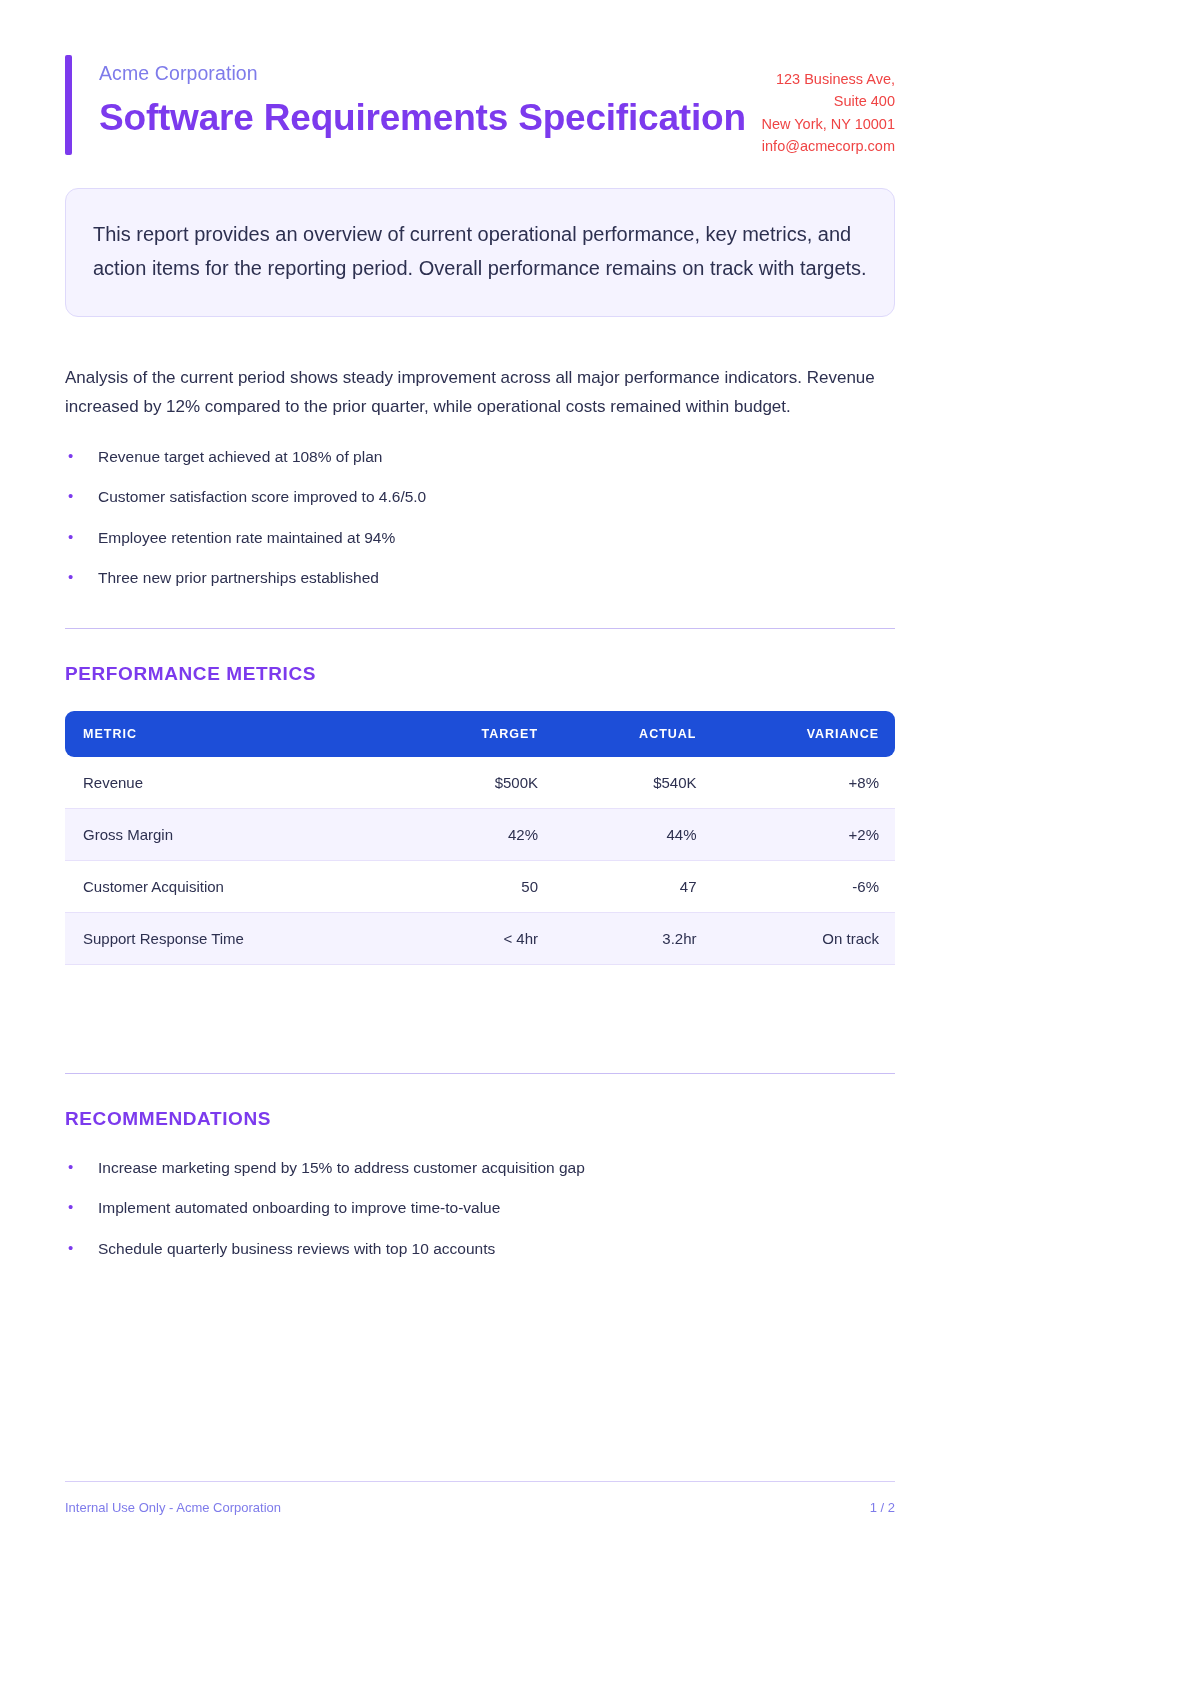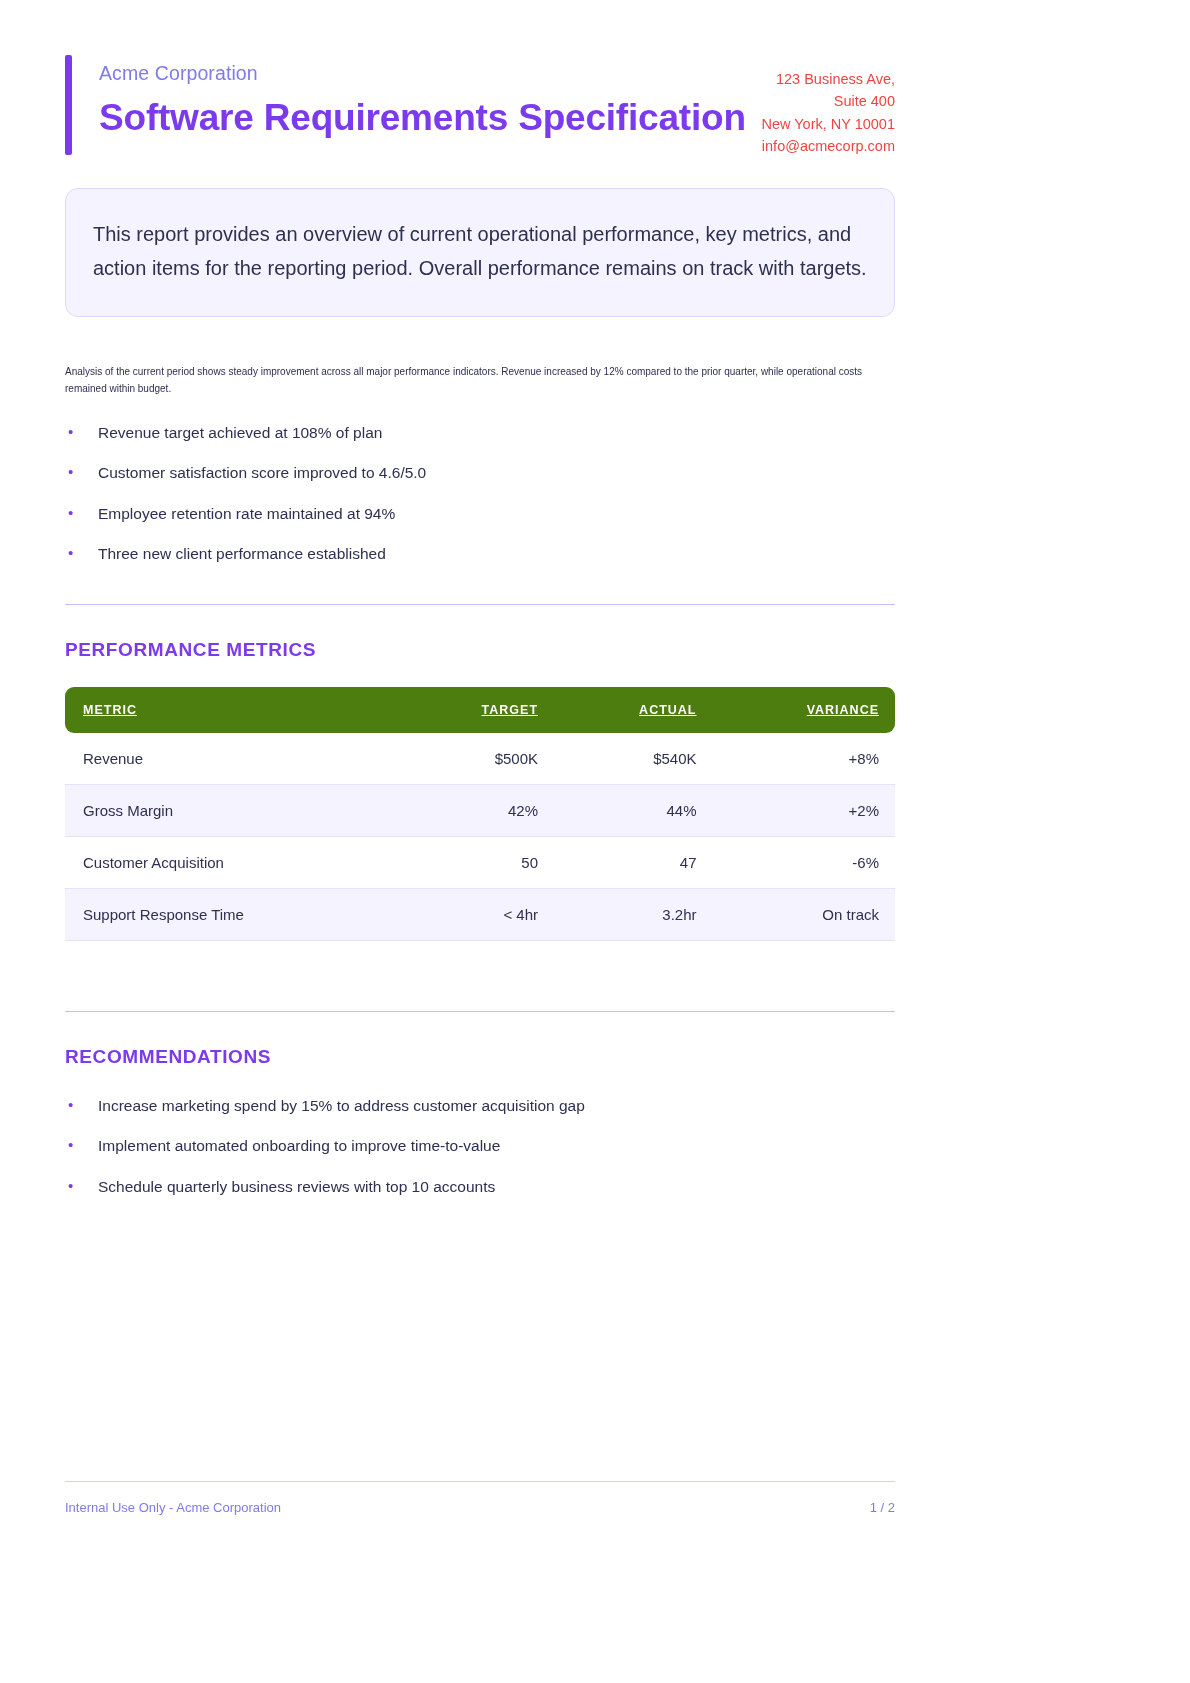--- a/index.html
+++ b/index.html
@@ -118,21 +118,21 @@
   }
   .section-title {
     font-size: 19px;
     font-weight: bold;
     color: #7c3aed;
     letter-spacing: 0.6px;
     text-transform: uppercase;
     margin: 0 0 26px 0;
   }
   .body-text {
-    font-size: 10px;
+    font-size: 17px;
     line-height: 1.72;
     color: #2d3050;
     margin: 0 12px 24px 0;
     max-width: 960px;
   }
   ul.bullets {
     list-style: none;
     margin: 0;
     padding: 0;
   }
@@ -155,29 +155,28 @@
   }
 
   
   table.metrics {
     width: 100%;
     border-collapse: separate;
     border-spacing: 0;
     margin-top: 2px;
   }
   table.metrics thead th {
-    background: #4d7c0f;
+    background: #1d4ed8;
     color: #ffffff;
     font-size: 12.5px;
     letter-spacing: 1px;
     text-transform: uppercase;
     font-weight: bold;
     padding: 16px 18px;
     text-align: right;
-    text-decoration: underline;
   }
   table.metrics thead th:first-child {
     text-align: left;
     border-top-left-radius: 9px;
     border-bottom-left-radius: 9px;
     padding-left: 18px;
   }
   table.metrics thead th:last-child {
     border-top-right-radius: 9px;
     border-bottom-right-radius: 9px;
@@ -250,21 +249,21 @@
       <li>
         <span class="dot">•</span>
         <span>Customer satisfaction score improved to 4.6/5.0</span>
       </li>
       <li>
         <span class="dot">•</span>
         <span>Employee retention rate maintained at 94%</span>
       </li>
       <li>
         <span class="dot">•</span>
-        <span>Three new client performance established</span>
+        <span>Three new prior partnerships established</span>
       </li>
     </ul>
   </div>
 
   <div class="section" style="margin-top: 39px;">
     <hr class="section-divider">
     <h2 class="section-title">PERFORMANCE METRICS</h2>
     <table class="metrics">
       <thead>
         <tr>
@@ -296,21 +295,21 @@
         <tr class="alt">
           <td>Support Response Time</td>
           <td>&lt; 4hr</td>
           <td>3.2hr</td>
           <td>On track</td>
         </tr>
       </tbody>
     </table>
   </div>
 
-  <div class="section" style="margin-top: 70px;">
+  <div class="section" style="margin-top: 108px;">
     <hr class="section-divider">
     <h2 class="section-title">RECOMMENDATIONS</h2>
     <ul class="bullets">
       <li>
         <span class="dot">•</span>
         <span>Increase marketing spend by 15% to address customer acquisition gap</span>
       </li>
       <li>
         <span class="dot">•</span>
         <span>Implement automated onboarding to improve time-to-value</span>

